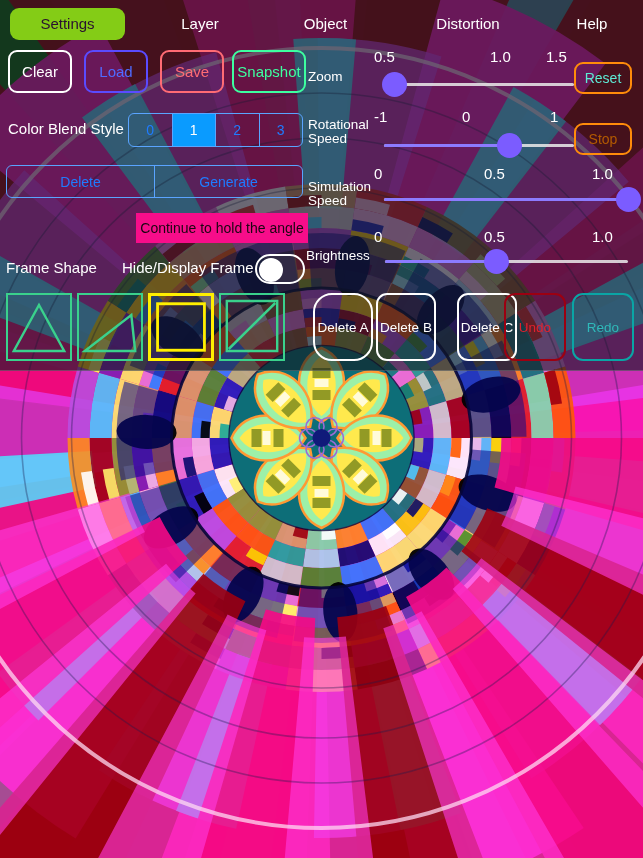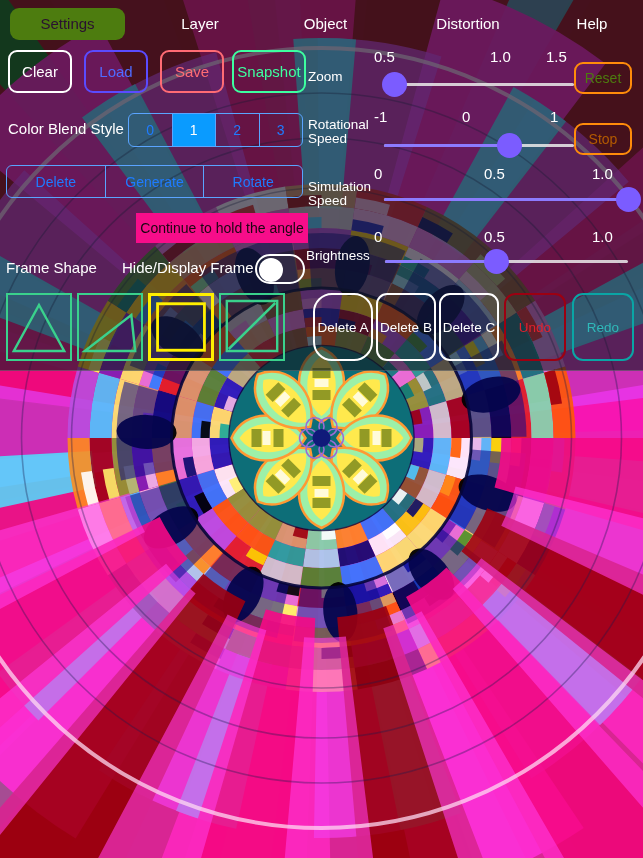--- a/index.html
+++ b/index.html
@@ -25,21 +25,21 @@
   }
 
   
   .tabbar{position:absolute;left:0;top:0;width:643px;height:46px;}
   .tab{
     position:absolute;top:8px;height:32px;line-height:32px;
     color:#ffffff;font-size:15px;text-align:center;
     white-space:nowrap;
   }
   .tab.active{
-    background:#4d7c0f;border-radius:9px;color:#2a1030;font-weight:400;
+    background:#84cc16;border-radius:9px;color:#2a1030;font-weight:400;
   }
 
   
   .obtn{
     position:absolute;border:2.5px solid #fff;border-radius:9px;
     display:flex;align-items:center;justify-content:center;
     font-size:15px;color:#fff;white-space:nowrap;background:transparent;
     box-sizing:border-box;
   }
 
@@ -583,31 +583,30 @@
     <div class="seg" id="blendseg" style="left:128px;top:113px;width:175px;height:34px;">
         <div class="segi">0</div>
         <div class="segi sel">1</div>
         <div class="segi">2</div>
         <div class="segi">3</div>
       </div>
 
     <div class="seg" id="objseg" style="left:6px;top:165px;width:297px;height:33px;">
         <div class="segi">Delete</div>
         <div class="segi">Generate</div>
-        <div class="segi">Rotate</div>
       </div>
 
     <div id="sliders">
         <div class="slider-label" style="left: 308px; top: 70px;">Zoom</div>
         <div class="ticklbl" style="left: 374px; top: 48px;">0.5</div>
         <div class="ticklbl" style="left: 490px; top: 48px;">1.0</div>
         <div class="ticklbl" style="left: 546px; top: 48px;">1.5</div>
         <div class="track" style="left: 384px; top: 83px; width: 190px;"></div>
         <div class="thumb" style="left: 381.95px; top: 72px;"></div>
-        <div class="obtn" style="left: 574px; top: 62px; width: 58px; height: 32px; border-color: rgb(255, 140, 10); color: #4d7c0f; font-size: 14px;">Reset</div>
+        <div class="obtn" style="left: 574px; top: 62px; width: 58px; height: 32px; border-color: rgb(255, 140, 10); color: #5eead4; font-size: 14px;">Reset</div>
         <div class="slider-label" style="left: 308px; top: 118px;">Rotational
 Speed</div>
         <div class="ticklbl" style="left: 374px; top: 108px;">-1</div>
         <div class="ticklbl" style="left: 462px; top: 108px;">0</div>
         <div class="ticklbl" style="left: 550px; top: 108px;">1</div>
         <div class="track" style="left: 384px; top: 144px; width: 190px;">
           <div class="fill" style="width: 125.4px;"></div>
         </div>
         <div class="thumb" style="left: 496.9px; top: 133px;"></div>
         <div class="obtn" style="left: 574px; top: 123px; width: 58px; height: 32px; border-color: rgb(255, 140, 10); color: rgb(179, 90, 0); font-size: 14px;">Stop</div>
@@ -660,19 +659,19 @@
           <svg viewBox="0 0 64 64" preserveAspectRatio="none">
             <rect x="6" y="6" width="52" height="50" fill="none" stroke="#3ad18c" stroke-width="2.5"></rect>
             <line x1="8" y1="54" x2="56" y2="8" stroke="#3ad18c" stroke-width="2.5"></line>
           </svg>
         </div>
       </div>
 
     <div id="editbtns">
         <div class="obtn" style="left: 313px; top: 293px; width: 60px; height: 68px; border-color: rgb(255, 255, 255); color: rgb(255, 255, 255); font-size: 13.5px; border-radius: 19px;">Delete A</div>
         <div class="obtn" style="left: 376px; top: 293px; width: 60px; height: 68px; border-color: rgb(255, 255, 255); color: rgb(255, 255, 255); font-size: 13.5px; border-radius: 11px;">Delete B</div>
-        <div class="obtn" style="left: 439px; top: 293px; width: 60px; height: 68px; border-color: rgb(255, 255, 255); color: rgb(255, 255, 255); font-size: 13.5px; border-radius: 11px;">Delete C</div>
+        <div class="obtn" style="left: 457px; top: 293px; width: 60px; height: 68px; border-color: rgb(255, 255, 255); color: rgb(255, 255, 255); font-size: 13.5px; border-radius: 11px;">Delete C</div>
         <div class="obtn" style="left: 504px; top: 293px; width: 62px; height: 68px; border-color: rgb(156, 0, 17); color: rgb(224, 34, 46); font-size: 13.5px; border-radius: 11px;">Undo</div>
         <div class="obtn" style="left: 572px; top: 293px; width: 62px; height: 68px; border-color: rgb(10, 165, 165); color: rgb(47, 185, 185); font-size: 13.5px; border-radius: 11px;">Redo</div>
       </div>
 
   </div>
 </div>
 
 </body></html>

